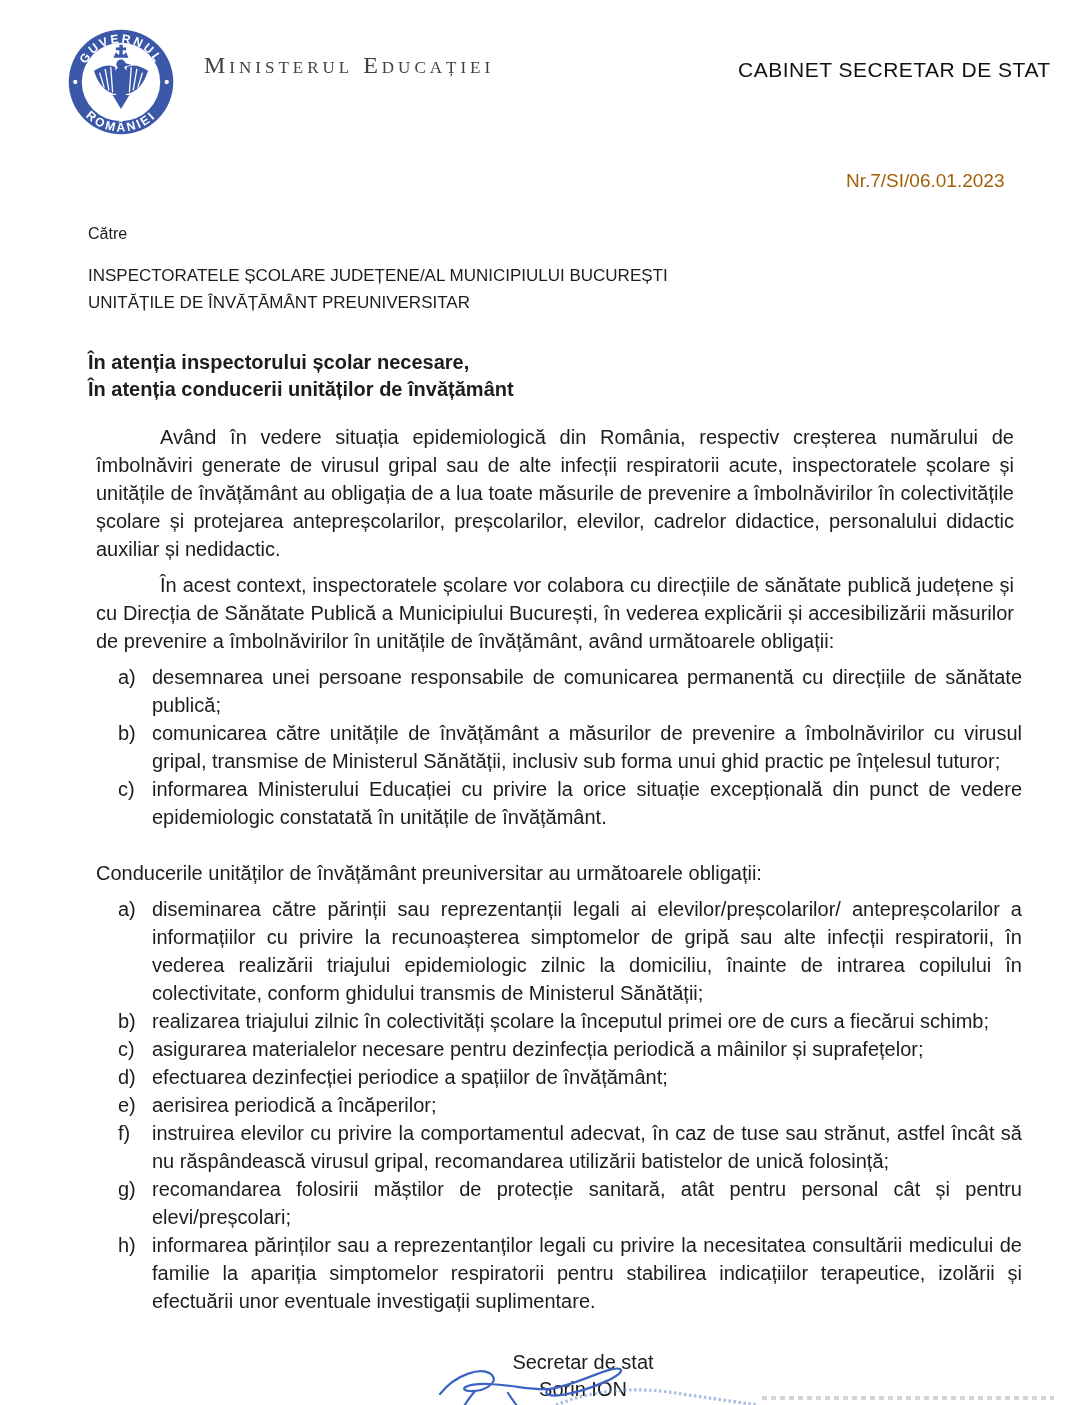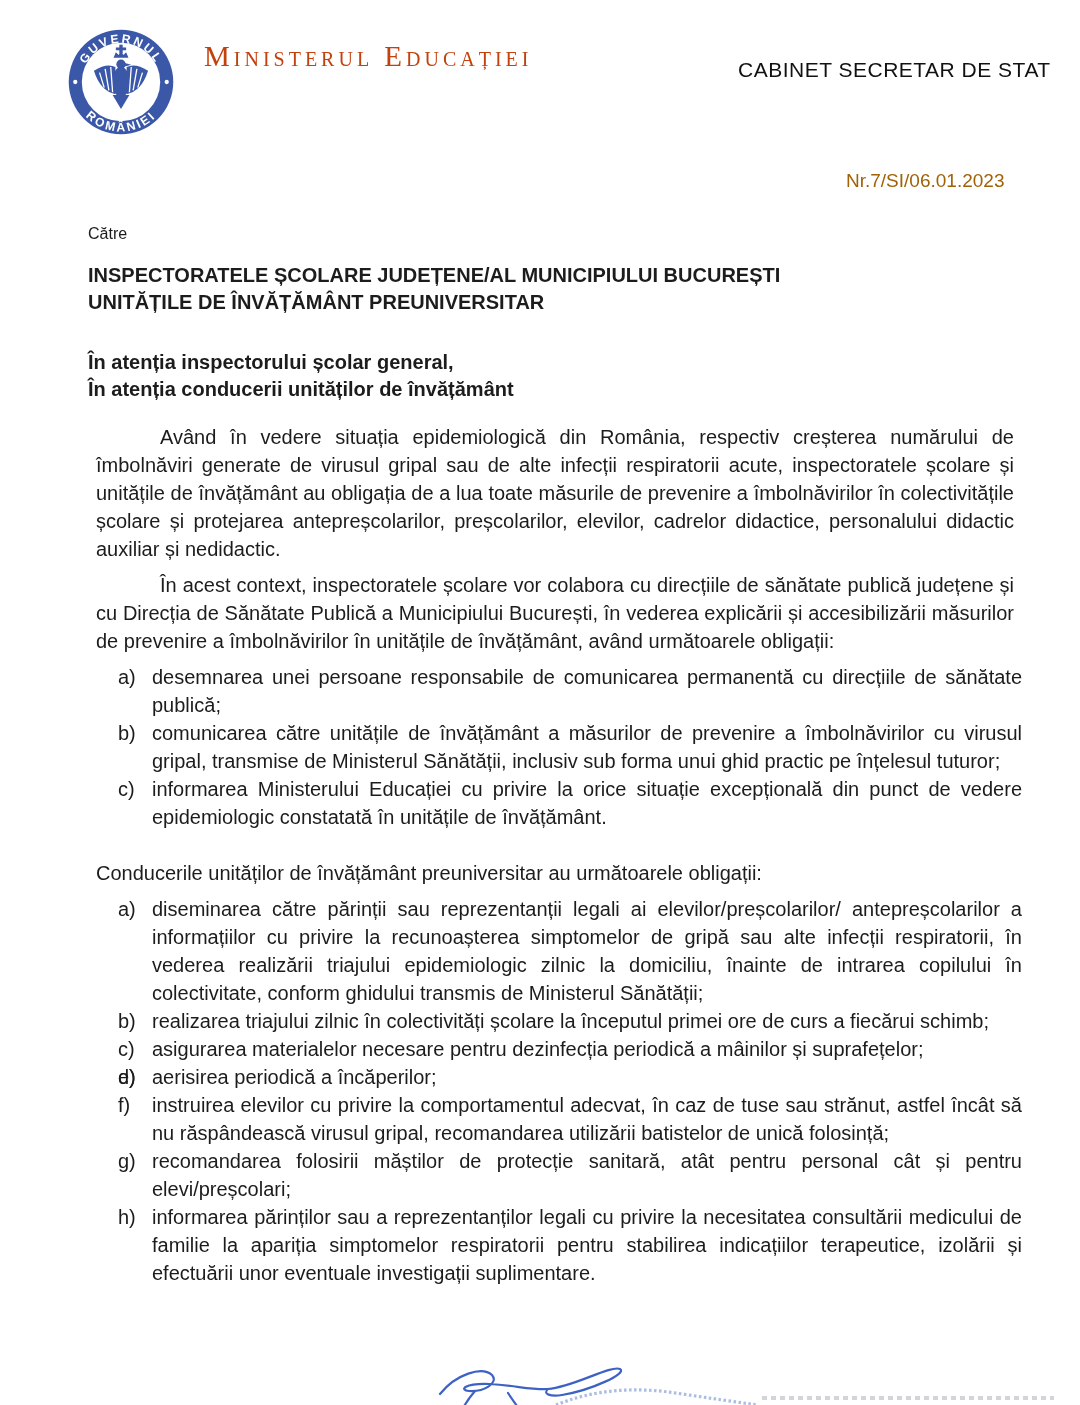--- a/index.html
+++ b/index.html
@@ -9,42 +9,42 @@
     background:#ffffff;
     font-family:"Liberation Sans", sans-serif;
     color:#1c1c1c;
     overflow:hidden;
   }
   .page { position:absolute; inset:0; }
 
   
   .logo { position:absolute; left:64px; top:26px; width:114px; height:112px; }
   .ministry {
-    position:absolute; left:204px; top:40px;
+    position:absolute; left:204px; top:52px;
     font-family:"Liberation Serif", serif;
     font-variant:small-caps;
-    font-size:29px; letter-spacing:4px;
-    color:#c2410c;
+    font-size:24px; letter-spacing:4px;
+    color:#404040;
   }
   .cabinet {
     position:absolute; left:716px; top:58px;
     font-size:21px; letter-spacing:0.5px; color:#111;margin-left:22px;
   }
   .refnum {
     position:absolute; left:846px; top:170px;
     font-size:19px; color:#a16207;
   }
 
   
   .content {
     position:absolute; left:88px; right:58px; top:220px;
     font-size:20px; line-height:28px;
   }
   .salutation { font-weight:normal; font-size:16px; margin-bottom:14px; }
-  .addressees div { font-weight:bold; font-size:20px; line-height:27px; }
+  .addressees div { font-weight:normal; font-size:17px; line-height:27px; }
   .attention { margin-top:33px; }
   .attention div { font-weight:bold; font-size:20px; line-height:27px; }
 
   .para { text-align:justify; text-indent:64px; margin:8px; }
   .para.first { margin-top:20px; }
   .para.noindent { text-indent:0; margin-top:28px; }
 
   ol.lettered { list-style:none; }
   ol.lettered li {
     position:relative;
@@ -119,21 +119,21 @@
   <div class="content">
 
     <div class="salutation">Către</div>
 
     <div class="addressees">
       <div>INSPECTORATELE ȘCOLARE JUDEȚENE/AL MUNICIPIULUI BUCUREȘTI</div>
       <div>UNITĂȚILE DE ÎNVĂȚĂMÂNT PREUNIVERSITAR</div>
     </div>
 
     <div class="attention">
-      <div>În atenția inspectorului școlar general,</div>
+      <div>În atenția inspectorului școlar necesare,</div>
       <div>În atenția conducerii unităților de învățământ</div>
     </div>
 
     <p class="para first">Având în vedere situația epidemiologică din România, respectiv creșterea numărului de îmbolnăviri generate de virusul gripal sau de alte infecții respiratorii acute, inspectoratele școlare și unitățile de învățământ au obligația de a lua toate măsurile de prevenire a îmbolnăvirilor în colectivitățile școlare și protejarea antepreșcolarilor, preșcolarilor, elevilor, cadrelor didactice, personalului didactic auxiliar și nedidactic.</p>
     <p class="para">În acest context, inspectoratele școlare vor colabora cu direcțiile de sănătate publică județene și cu Direcția de Sănătate Publică a Municipiului București, în vederea explicării și accesibilizării măsurilor de prevenire a îmbolnăvirilor în unitățile de învățământ, având următoarele obligații:</p>
 
     <ol class="lettered">
       <li>
         <span class="marker">a)</span>
         <span>desemnarea unei persoane responsabile de comunicarea permanentă cu direcțiile de sănătate publică;</span>
@@ -158,39 +158,44 @@
       <li>
         <span class="marker">b)</span>
         <span>realizarea triajului zilnic în colectivități școlare la începutul primei ore de curs a fiecărui schimb;</span>
       </li>
       <li>
         <span class="marker">c)</span>
         <span>asigurarea materialelor necesare pentru dezinfecția periodică a mâinilor și suprafețelor;</span>
       </li>
       <li>
         <span class="marker">d)</span>
+        <span>efectuarea dezinfecției periodice a spațiilor de învățământ;</span>
       </li>
       <li>
         <span class="marker">e)</span>
         <span>aerisirea periodică a încăperilor;</span>
       </li>
       <li>
         <span class="marker">f)</span>
         <span>instruirea elevilor cu privire la comportamentul adecvat, în caz de tuse sau strănut, astfel încât să nu răspândească virusul gripal, recomandarea utilizării batistelor de unică folosință;</span>
       </li>
       <li>
         <span class="marker">g)</span>
         <span>recomandarea folosirii măștilor de protecție sanitară, atât pentru personal cât și pentru elevi/preșcolari;</span>
       </li>
       <li>
         <span class="marker">h)</span>
         <span>informarea părinților sau a reprezentanților legali cu privire la necesitatea consultării medicului de familie la apariția simptomelor respiratorii pentru stabilirea indicațiilor terapeutice, izolării și efectuării unor eventuale investigații suplimentare.</span>
       </li>
     </ol>
 
+    <div class="sigblock">
+      <div>Secretar de stat</div>
+      <div>Sorin ION</div>
+    </div>
 
   </div>
 
   <svg class="signature" viewBox="0 0 336 42">
     <g stroke="#3c63c4" stroke-width="2.2" fill="none" stroke-linecap="round">
       <path d="M28,31 C44,11 70,3 80,12 C87,20 72,29 57,28 C47,27 52,20 78,21 C106,23 120,27 136,26"></path>
       <path d="M136,26 C162,24 198,2 208,6 C216,10 180,27 150,32 C139,34 130,31 136,26"></path>
       <path d="M63,28 C57,35 50,45 46,56"></path>
       <path d="M96,30 C102,39 110,50 116,58"></path>
     </g>

